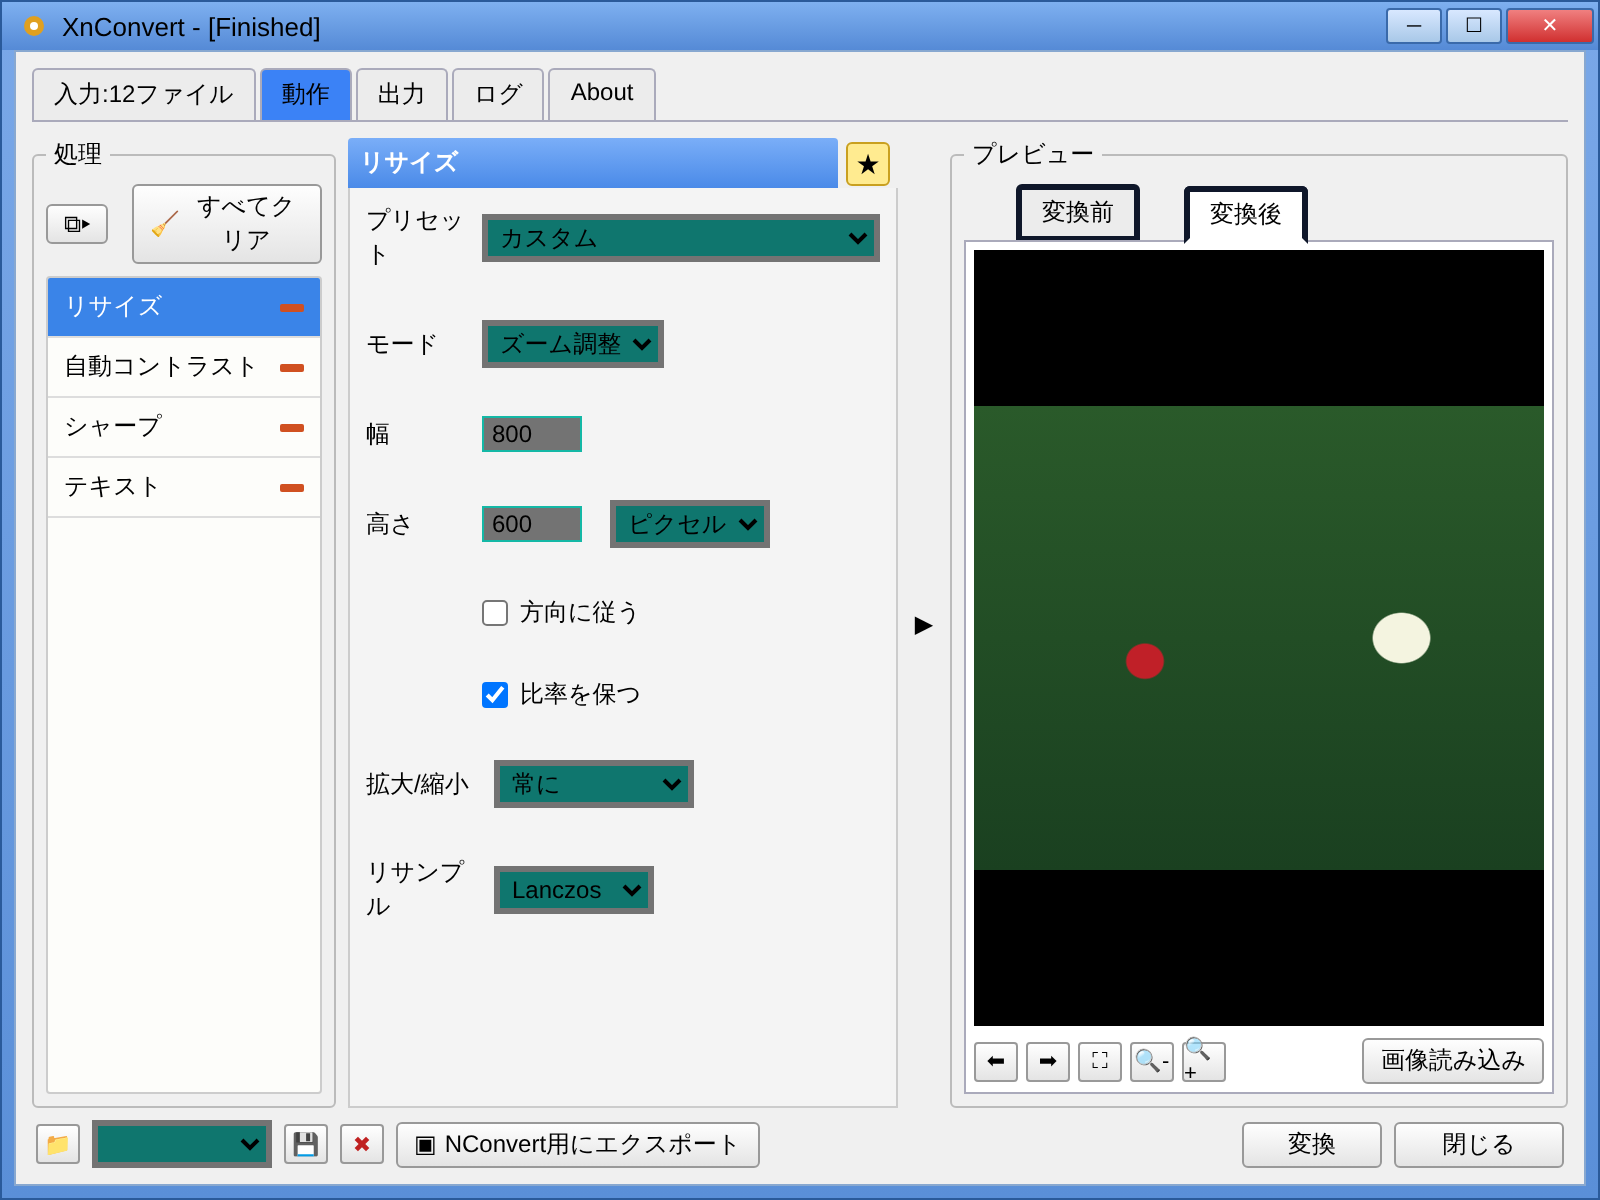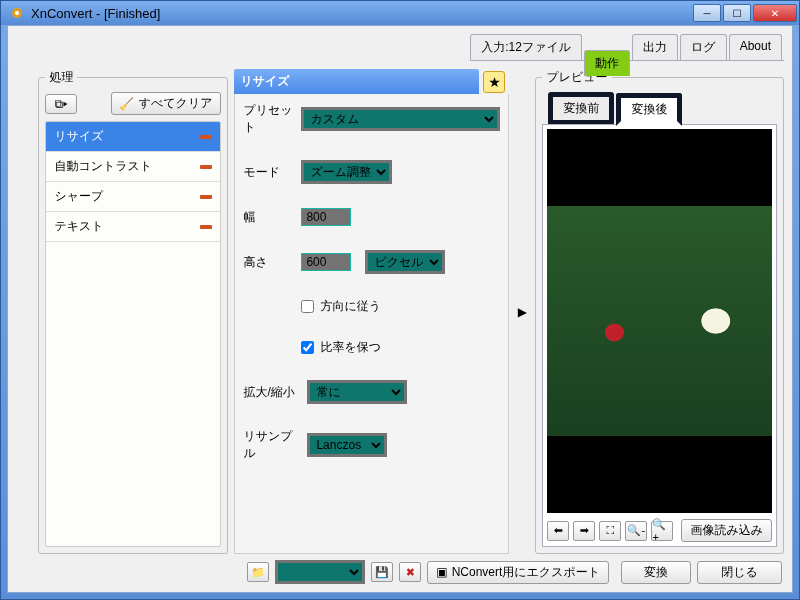--- a/index.html
+++ b/index.html
@@ -6,32 +6,32 @@
 body { background: #5a8fd8; width: 800px; height: 600px; overflow: hidden; }
 
 .window { width: 800px; height: 600px; background: linear-gradient(#7aa8e8, #5a8fd8); border: 1px solid #2a5a9a; display: flex; flex-direction: column; }
 .titlebar { height: 24px; background: linear-gradient(#7eb0f0, #558ad6); display: flex; align-items: center; padding: 0 2px 0 8px; color: #000; }
 .titlebar .icon { width: 16px; height: 16px; margin-right: 6px; }
 .titlebar .title { flex: 1; font-size: 13px; color: #000; }
 .winbtns { display: flex; gap: 2px; }
 .winbtn { width: 28px; height: 18px; border: 1px solid #3a6aaa; border-radius: 2px; background: linear-gradient(#d8e8ff, #a8c8e8); display: flex; align-items: center; justify-content: center; font-size: 10px; }
 .winbtn.close { background: linear-gradient(#f08080, #d03030); color: #fff; width: 44px; }
 
-.client { flex: 1; background: #f0f0f0; margin: 0 6px 6px 6px; border: 1px solid #88a8d0; display: flex; flex-direction: column; padding: 8px; align-items: flex-end; }
+.client { flex: 1; background: #f0f0f0; margin: 0 6px 6px 6px; border: 1px solid #88a8d0; display: flex; flex-direction: column; padding: 8px; }
 
 .tabstrip { display: flex; border-bottom: 1px solid #aab; }
 .tab { padding: 4px 10px; background: #ececec; border: 1px solid #aab; border-bottom: none; margin-right: 2px; border-radius: 3px 3px 0 0; cursor: pointer; }
-.tab.active { background: #84cc16; position: relative; top: 16px; }
+.tab.active { background: #3b82f6; position: relative; top: 0; }
 
 .body { flex: 1; display: flex; gap: 6px; padding-top: 8px; min-height: 0; }
 
 fieldset { border: 1px solid #bbb; border-radius: 3px; padding: 6px; }
 legend { padding: 0 4px; font-size: 12px; }
 
-.col-left { width: 190px; display: flex; flex-direction: column; }
+.col-left { width: 152px; display: flex; flex-direction: column; }
 .col-mid { width: 275px; display: flex; flex-direction: column; }
 .col-right { flex: 1; display: flex; flex-direction: column; }
 
 .toolbar-row { display: flex; gap: 6px; align-items: center; margin-bottom: 6px; }
 .btn { background: linear-gradient(#fefefe, #e4e4e4); border: 1px solid #999; border-radius: 3px; padding: 2px 8px; cursor: pointer; display: inline-flex; align-items: center; gap: 4px; }
 
 .action-list { flex: 1; background: #fdfdfa; border: 1px solid #ccc; border-radius: 2px; overflow: auto; }
 .action-item { padding: 6px 8px; border-bottom: 1px solid #ddd; display: flex; justify-content: space-between; align-items: center; cursor: pointer; }
 .action-item.selected { background: #3a84e8; color: #fff; }
 .minus { width: 12px; height: 4px; background: #d05020; border-radius: 1px; display: inline-block; }
@@ -40,21 +40,21 @@
 .panel-body { flex: 1; background: #f4f4f4; border: 1px solid #ccc; border-top: none; padding: 8px; display: flex; flex-direction: column; gap: 24px; }
 .form-row { display: flex; align-items: center; gap: 6px; }
 .form-row label { width: 52px; }
 input[type=text], input[type=number] { border: 1px solid #14b8a6; padding: 1px 4px; width: 50px; background: #737373; }
 select { border: 3px solid #737373; background: #0f766e; padding: 1px 2px; }
 .wide { flex: 1; }
 
 .star-wrap { width: 30px; display: flex; align-items: flex-start; justify-content: center; padding-top: 2px; }
 .star { width: 22px; height: 22px; border: 1px solid #c9a020; border-radius: 3px; background: #ffeb90; display: flex; align-items: center; justify-content: center; font-size: 14px; }
 .preview-tabs { display: flex; margin-left: 6px; }
-.ptab { padding: 3px 10px; border: 5px solid #0f172a; background: #ececec; border-radius: 3px 3px 0 0; margin-right: 2px; cursor: pointer; }
+.ptab { padding: 3px 10px; border: 3px solid #0f172a; background: #ececec; border-radius: 3px 3px 0 0; margin-right: 2px; cursor: pointer; margin-left: 20px; }
 .ptab.active { background: #fff; border-bottom-color: #fff; position: relative; top: 1px; }
 .preview-frame { flex: 1; border: 1px solid #aab; background: #fff; margin-top: -1px; display: flex; flex-direction: column; padding: 4px; min-height: 0; }
 .preview-img { flex: 1; background: #000; display: flex; align-items: center; justify-content: center; min-height: 0; overflow: hidden; }
 .preview-toolbar { display: flex; gap: 4px; align-items: center; padding-top: 6px; }
 .ibtn { width: 22px; height: 20px; border: 1px solid #999; border-radius: 2px; background: linear-gradient(#fff,#e4e4e4); display: flex; align-items: center; justify-content: center; cursor: pointer; font-size: 11px; }
 
 .nav-arrow { width: 14px; align-self: center; text-align: center; cursor: pointer; }
 
 .footer { display: flex; align-items: center; gap: 6px; padding: 6px 2px 0 2px; }
 .footer .spacer { flex: 1; }

